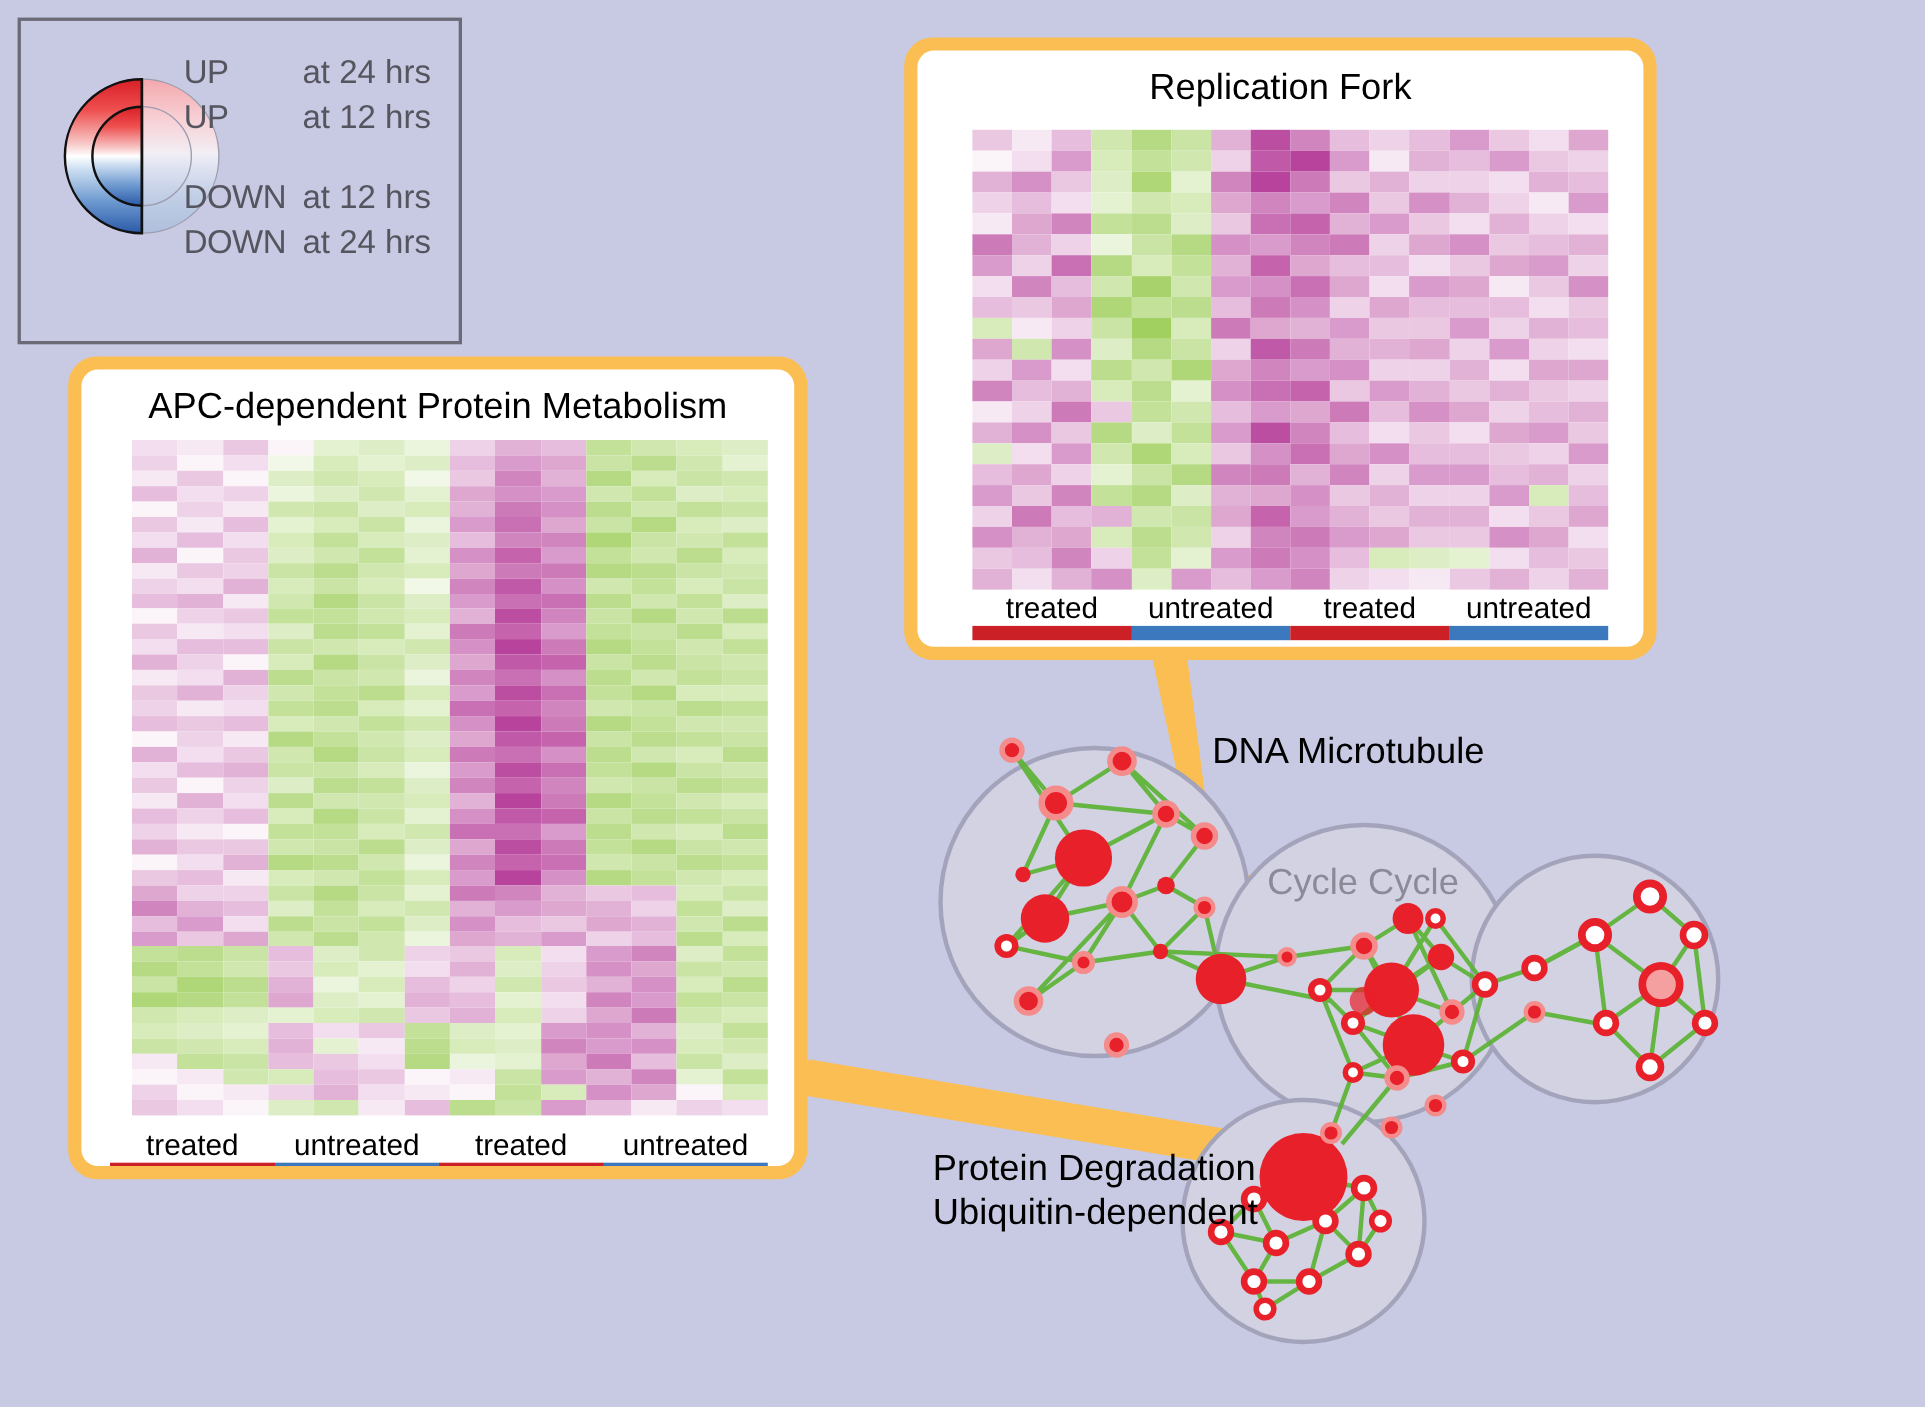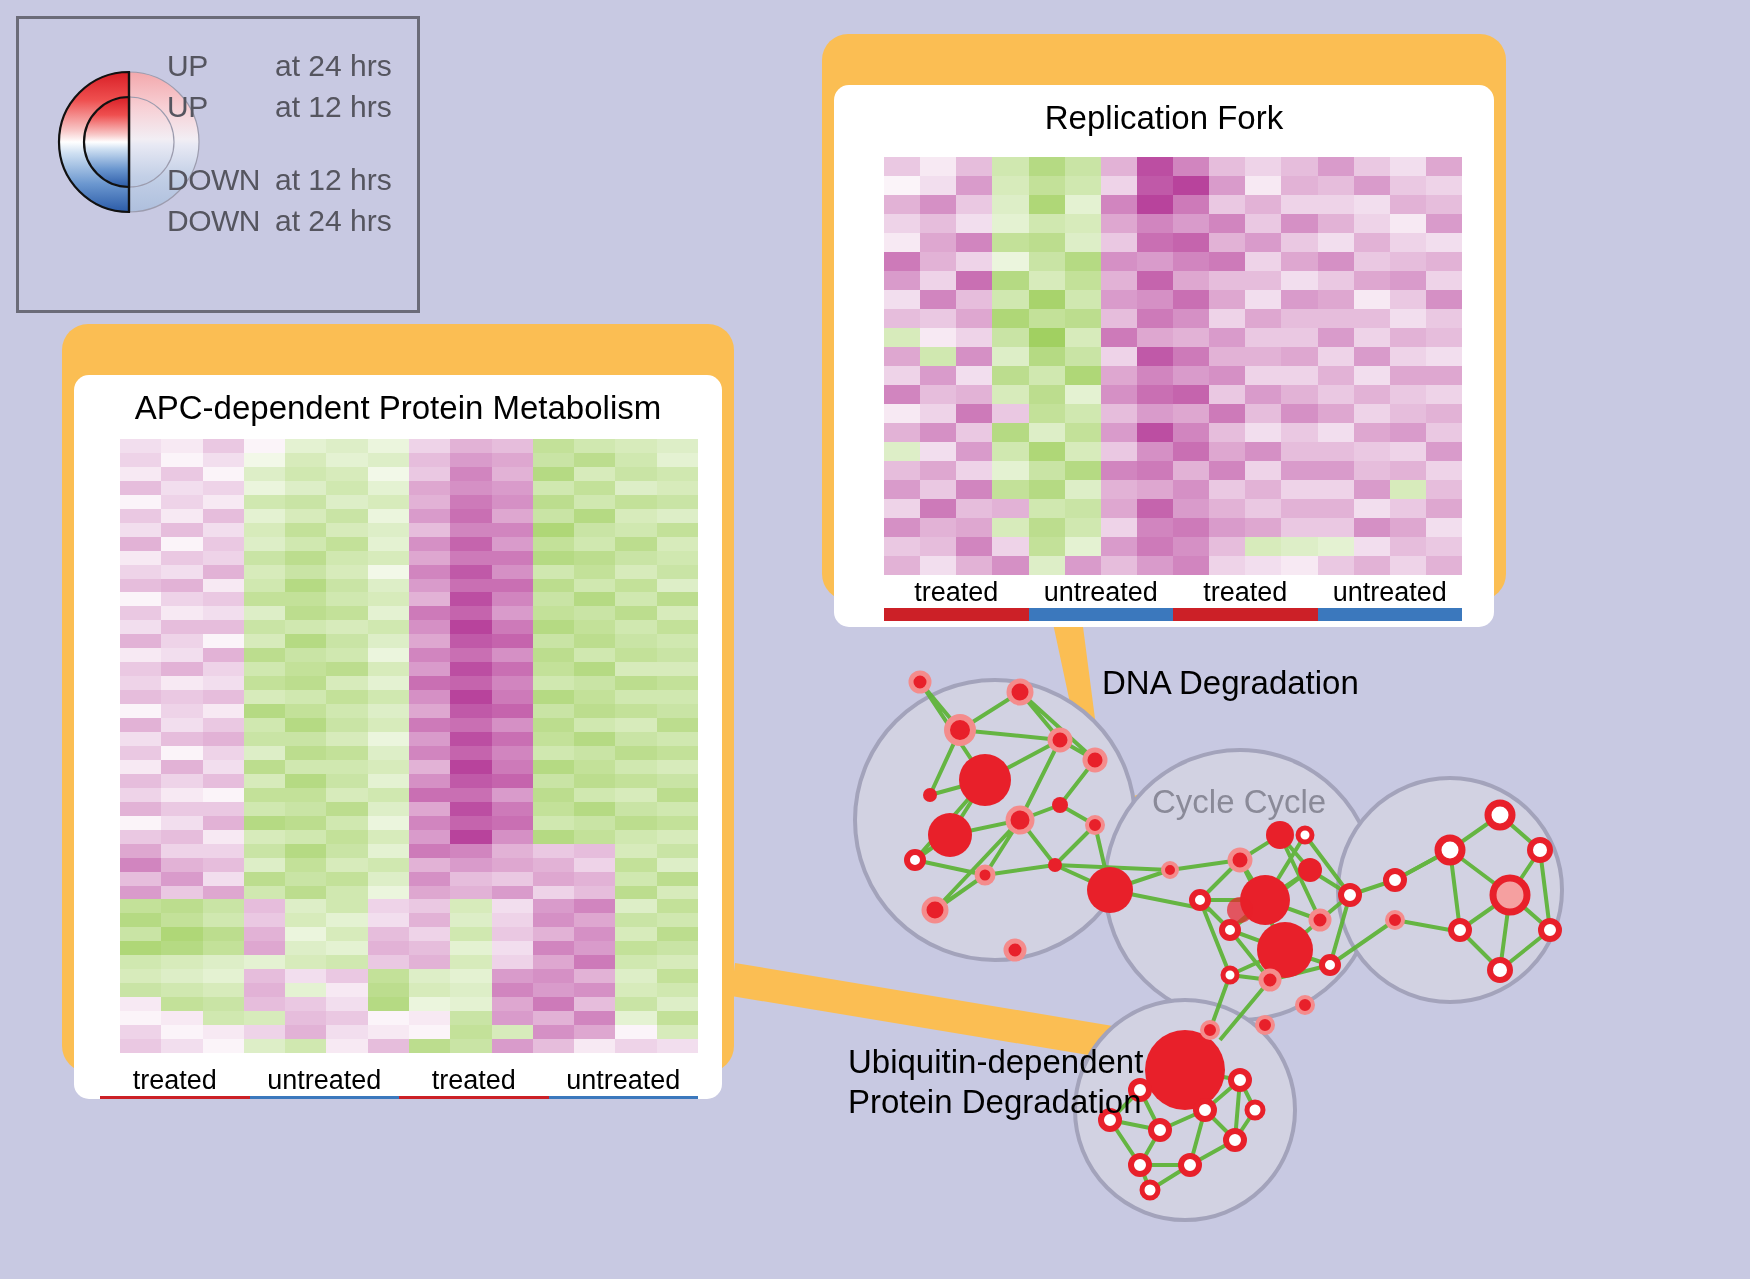--- a/index.html
+++ b/index.html
@@ -38,21 +38,21 @@
     box-sizing:border-box;padding:16px 8px 0 8px;text-align:center;
   }
   #updown-title{font-size:30px;line-height:1.13;color:#000;}
   .ud-row{display:flex;align-items:center;justify-content:center;margin-top:2px;}
   .ud-swatch{width:26px;height:26px;border:2px solid #3b3b3b;box-sizing:border-box;margin-right:16px;}
   .ud-label{font-size:31px;color:#000;width:120px;text-align:left;}
 
   
   .panel{position:absolute;background:#fbbe53;border-radius:26px;box-sizing:border-box;padding:12px;}
   .panel-inner{width:100%;height:100%;background:#fff;border-radius:15px;box-sizing:border-box;
-               position:relative;overflow:hidden;margin-top:39px;}
+               position:relative;overflow:hidden;}
   .panel-title{text-align:center;font-size:33px;color:#000;padding-top:14px;font-weight:400;}
 
   #panel-repfork{left:822px;top:34px;width:684px;height:566px;}
   #panel-apc{left:62px;top:324px;width:672px;height:748px;}
 
   .heatmap{position:absolute;display:grid;}
   .hm-cell{width:100%;height:100%;}
 
   
   .annot{position:absolute;}
@@ -1255,20 +1255,20 @@
       <circle cx="300" cy="500" r="9" fill="#ffffff" stroke="#e8202a" stroke-width="6"></circle>
       <circle cx="340" cy="570" r="8" fill="#ffffff" stroke="#e8202a" stroke-width="5"></circle>
       <circle cx="445" cy="490" r="8" fill="#ffffff" stroke="#e8202a" stroke-width="5"></circle>
       <circle cx="400" cy="410" r="8" fill="#e8202a" stroke="#f48c8c" stroke-width="4"></circle>
       <circle cx="455" cy="405" r="8" fill="#e8202a" stroke="#f48c8c" stroke-width="4"></circle>
       <circle cx="495" cy="385" r="8" fill="#e8202a" stroke="#f48c8c" stroke-width="4"></circle>
       <circle cx="205" cy="330" r="9" fill="#e8202a" stroke="#f48c8c" stroke-width="5"></circle>
     </g>
   </svg>
 
-  <div class="net-label" id="label-dna">DNA Degradation</div>
+  <div class="net-label" id="label-dna">DNA Microtubule</div>
   <div class="net-label" id="label-cellcycle">Cycle Cycle</div>
   <div class="net-label" id="label-ubiquitin">
+    <div>Protein Degradation</div>
     <div>Ubiquitin-dependent</div>
-    <div>Protein Degradation</div>
   </div>
 
 </div>
 
 </body></html>

